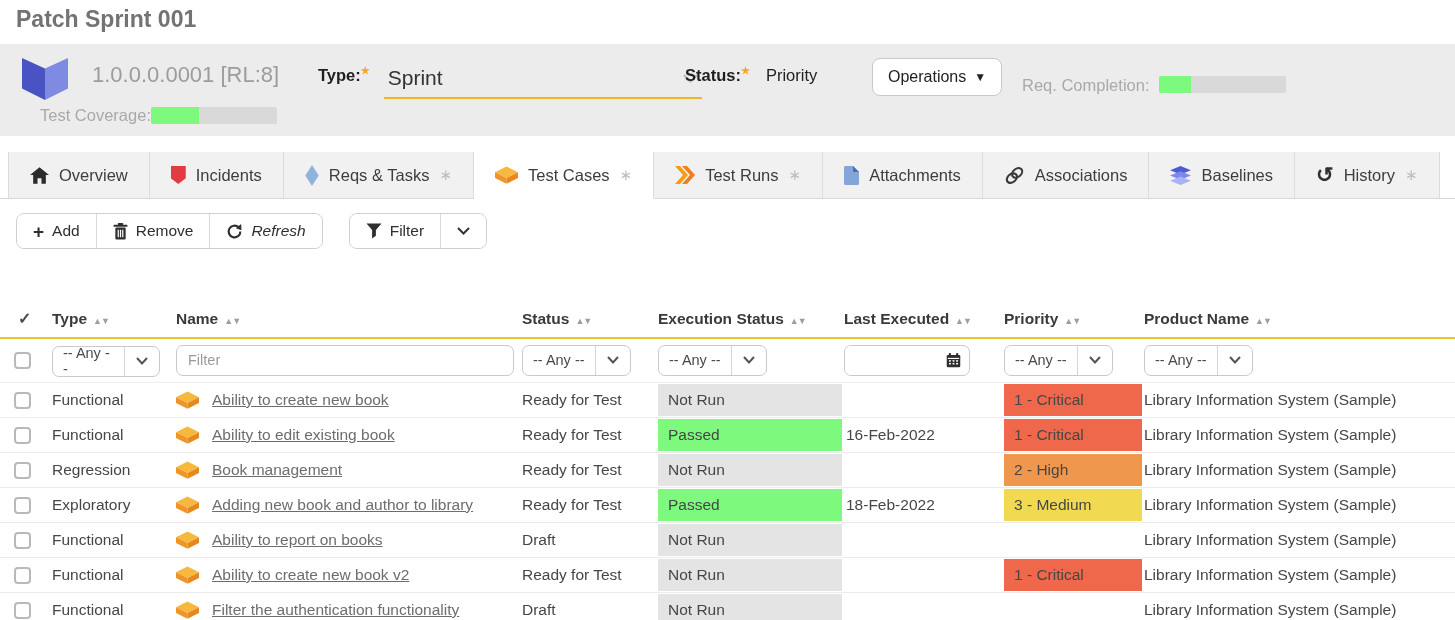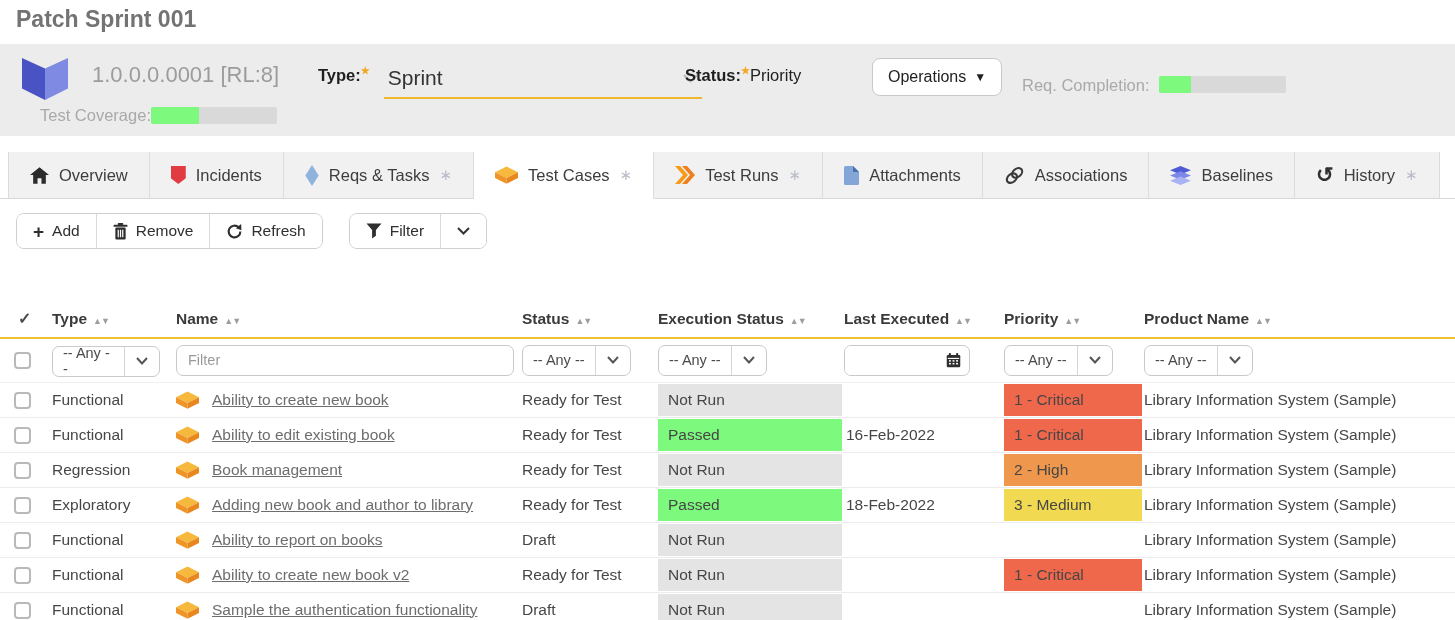--- a/index.html
+++ b/index.html
@@ -12,21 +12,21 @@
 
   
   .panel{ position:absolute; top:44px; left:0; right:0; height:92px; background:#ececec; }
   .release-icon{ position:absolute; left:22px; top:14px; }
   .version{ position:absolute; left:92px; top:18px; font-size:22px; color:#9c9c9c; }
   .fld-label{ font-size:16.5px; font-weight:bold; color:#1f1f1f; }
   .req-star{ color:#f5a623; font-size:10px; vertical-align:top; line-height:10px; }
   .type-group{ position:absolute; left:318px; top:22px; display:flex; align-items:flex-start; gap:14px; }
   .sprint-dd{ width:318px; display:flex; justify-content:space-between; align-items:center;
     border-bottom:2px solid #eeb72c; padding:0 4px 7px 4px; font-size:21px; color:#333; cursor:pointer; }
-  .status-group{ position:absolute; left:685px; top:22px; display:flex; align-items:flex-start; font-size:16.5px; }
+  .status-group{ position:absolute; left:685px; top:22px; display:flex; gap:16px; align-items:flex-start; font-size:16.5px; }
   .ops-btn{ position:absolute; left:872px; top:14px; display:flex; align-items:center; gap:8px;
     background:#fff; border:1px solid #c9c9c9; border-radius:8px; padding:9px 15px; font-size:16px; color:#222; cursor:pointer; }
   .ops-caret{ font-size:12px; color:#222; }
   .gray-label{ font-size:16.5px; color:#a9a9a9; }
   .reqcomp{ position:absolute; left:1022px; top:32px; display:flex; align-items:flex-start; gap:10px; }
   .testcov{ position:absolute; left:40px; top:62px; display:flex; align-items:center; }
   .pbar{ width:127px; height:17px; background:#d9d9d9; border-radius:2px; overflow:hidden; }
   .pfill{ height:100%; background:#7dfa7d; }
 
   
@@ -39,21 +39,21 @@
   .ast{ color:#b9bec7; font-size:15px; }
   .hist-glyph{ font-size:21px; font-weight:bold; color:#2f2f2f; line-height:18px; }
 
   
   .content{ position:absolute; top:199px; left:0; right:0; bottom:0; background:#fff; }
 
   .toolbar{ position:absolute; top:14px; left:16px; display:flex; gap:26px; }
   .btn-group{ display:inline-flex; border:1px solid #cfcfcf; border-radius:8px; background:#fff; overflow:hidden; }
   .btn{ display:flex; align-items:center; gap:8px; padding:8px 16px; font-size:15.5px; color:#2f2f2f;
     background:#fff; border:none; border-right:1px solid #d9d9d9; cursor:pointer; font-family:inherit; }
-  .btn:last-child{ border-right:none; }
+  .btn:last-child{ border-right:none;font-style:italic; }
   .plus-glyph{ font-size:19px; font-weight:600; line-height:15px; }
 
   .summary{ position:absolute; top:77px; left:16px; font-size:15.5px; color:#2f2f2f; }
   .summary b{ font-weight:bold; }
 
   
   table{ position:absolute; top:104px; left:0; width:1455px; table-layout:fixed; border-collapse:collapse; }
   col.c1{width:40px} col.c2{width:126px} col.c3{width:356px} col.c4{width:136px}
   col.c5{width:186px} col.c6{width:160px} col.c7{width:140px} col.c8{width:311px}
   thead th{ text-align:left; font-size:15.5px; font-weight:bold; color:#3a3a3a;
@@ -524,21 +524,21 @@
   <tr>
     <td><span class="cb"></span></td>
     <td class="c-type"><span>Functional</span></td>
     <td class="c-name">
       <span class="name-wrap">
         <svg width="23" height="18" viewBox="0 0 24 18">
           <polygon points="12,0 24,6 12,12 0,6" fill="#f6b93d"></polygon>
           <polygon points="0,6 12,12 12,18 0,12" fill="#ef9426"></polygon>
           <polygon points="24,6 12,12 12,18 24,12" fill="#e8871e"></polygon>
         </svg>
-        <a class="tc-link">Sample the authentication functionality</a>
+        <a class="tc-link">Filter the authentication functionality</a>
       </span>
     </td>
     <td class="c-status"><span>Draft</span></td>
     <td class="c-exec">
             <div class="block" style="background: rgb(228, 228, 228);">
               <span>Not Run</span>
             </div>
           </td>
     <td class="c-date"><span></span></td>
     <td class="c-pri">

